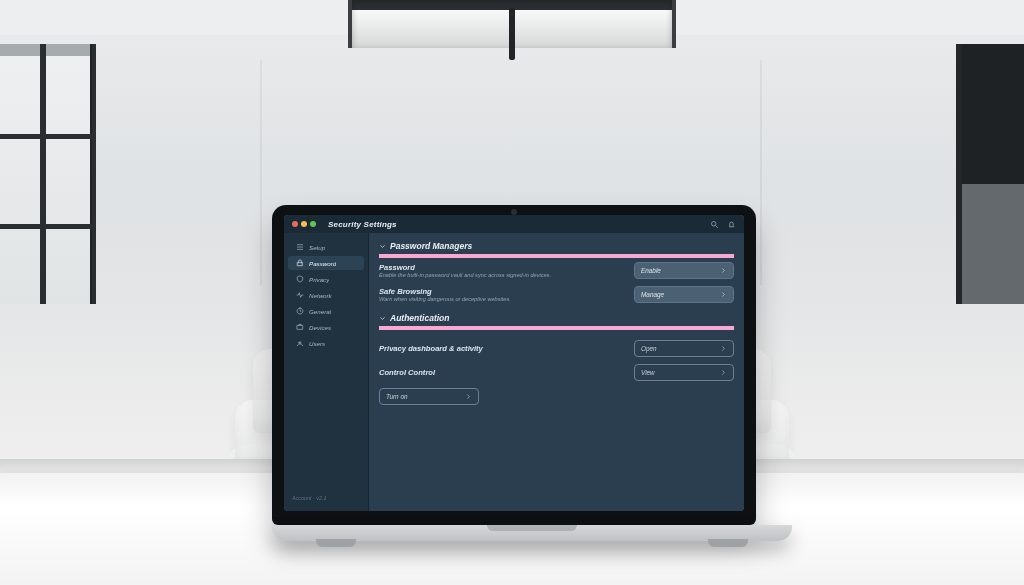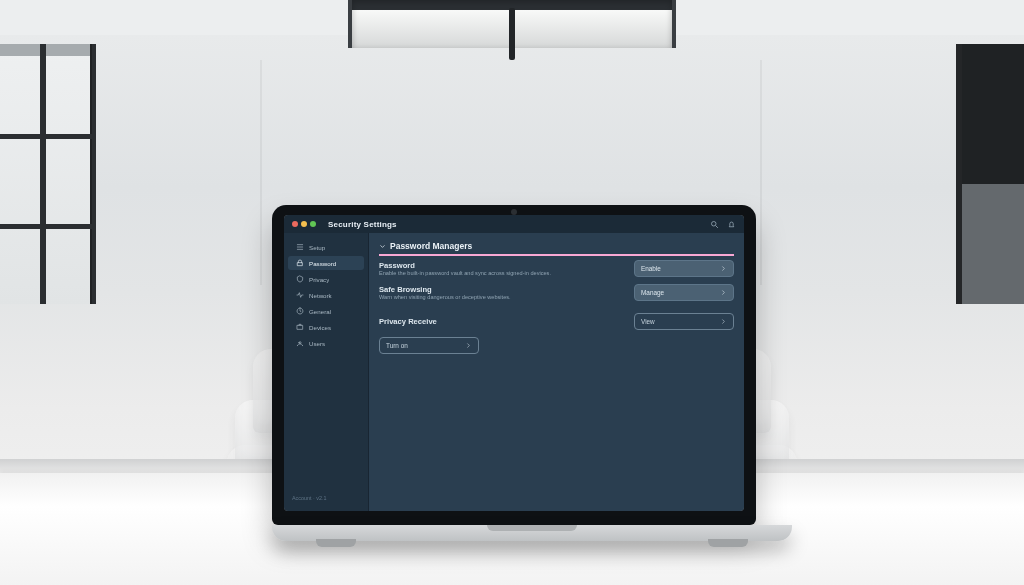--- a/index.html
+++ b/index.html
@@ -50,21 +50,21 @@
   .desk-edge{position:absolute;left:0;right:0;bottom:112px;height:14px;
     background:linear-gradient(#d0d1d2,#e9e9e9);}
   
   .laptop{position:absolute;left:50%;bottom:44px;transform:translateX(-50%);width:480px;}
   .screen-frame{position:relative;margin:0 auto;width:460px;height:296px;
     background:#0e1114;border-radius:14px 14px 6px 6px;padding:10px 12px 14px;
     box-shadow:0 18px 30px rgba(0,0,0,.25);}
   .cam{position:absolute;top:4px;left:50%;transform:translateX(-50%);
     width:6px;height:6px;border-radius:50%;background:#2b2f33;}
   .screen{width:100%;height:100%;border-radius:4px;overflow:hidden;
-    background:#737373;display:flex;flex-direction:column;font-size:7px;color:#cbd6df;}
+    background:#737373;display:flex;flex-direction:column;font-size:7px;color:#cbd6df;font-style:italic;}
   .lap-base{position:relative;margin:0 auto;width:520px;height:16px;
     background:linear-gradient(#d6d8da,#bfc2c4);border-radius:0 0 14px 14px;
     box-shadow:0 10px 18px rgba(0,0,0,.25);}
   .lap-base::before{content:"";position:absolute;top:0;left:50%;transform:translateX(-50%);
     width:90px;height:6px;border-radius:0 0 6px 6px;background:#aeb1b3;}
   .lap-foot{position:absolute;bottom:-6px;width:40px;height:8px;border-radius:0 0 6px 6px;
     background:#9fa2a4;}
   .lap-foot.l{left:44px}.lap-foot.r{right:44px}
 
   
@@ -82,21 +82,21 @@
   .side-item{display:flex;align-items:center;gap:5px;color:#a9b8c3;
     padding:3px 8px;margin:1px 4px;border-radius:3px;cursor:pointer;}
   .side-item.active{background:#2c4255;color:#e8f0f6;}
   .side-item svg{width:8px;height:8px;flex:0 0 8px;stroke:currentColor;fill:none;stroke-width:2;}
   .side-label{font-size:6.2px;white-space:nowrap;overflow:hidden;text-overflow:ellipsis;}
   .side-footer{margin-top:auto;padding:4px 8px;color:#5e7385;font-size:5.4px;}
 
   .main{flex:1;overflow:hidden;background:#2a3e50;padding:6px 10px 8px;}
   .section{margin-bottom:6px;}
   .sec-head{display:flex;align-items:center;gap:4px;color:#eaf1f6;
-    font-size:8.5px;font-weight:700;border-bottom:2px solid #f9a8d4;padding:2px 0 3px;}
+    font-size:8.5px;font-weight:700;border-bottom:4px solid #f9a8d4;padding:2px 0 3px;}
   .sec-head svg{width:7px;height:7px;stroke:#eaf1f6;fill:none;stroke-width:2.4;}
   .row{display:flex;align-items:center;gap:10px;padding:4px 0 2px;}
   .row + .row{border-top:1px dashed rgba(255,255,255,0);}
   .row .txt{flex:1;min-width:0;}
   .row .name{font-size:7.6px;font-weight:600;color:#dde7ee;}
   .row .desc{font-size:5.6px;color:#90a4b3;line-height:1.25;max-width:240px;
     white-space:nowrap;overflow:hidden;text-overflow:ellipsis;}
   .ctrl{flex:0 0 86px;display:flex;align-items:center;justify-content:space-between;
     height:15px;padding:0 6px;border-radius:4px;cursor:pointer;
     background:#4b6173;border:1px solid #5d7589;color:#dbe5ec;font-size:6.4px;}
@@ -236,25 +236,42 @@
                   </div>
                   <div class="ctrl">
                     <span>Manage</span>
                     <svg viewBox="0 0 24 24">
                       <path d="M9 6l6 6-6 6" stroke-linecap="round" stroke-linejoin="round"></path>
                     </svg>
                   </div>
                 </div>
               </div>
               <div class="section">
+                <div class="sec-head">
+                  <svg viewBox="0 0 24 24">
+                    <path d="M6 9l6 6 6-6" stroke-linecap="round" stroke-linejoin="round"></path>
+                  </svg>
+                  <span>Authentication</span>
+                </div>
               </div>
               <div class="section">
                 <div class="row">
                   <div class="txt">
-                    <div class="name">Privacy Receive</div>
+                    <div class="name">Privacy dashboard &amp; activity</div>
+                  </div>
+                  <div class="ctrl outline">
+                    <span>Open</span>
+                    <svg viewBox="0 0 24 24">
+                      <path d="M9 6l6 6-6 6" stroke-linecap="round" stroke-linejoin="round"></path>
+                    </svg>
+                  </div>
+                </div>
+                <div class="row">
+                  <div class="txt">
+                    <div class="name">Control Control</div>
                   </div>
                   <div class="ctrl outline">
                     <span>View</span>
                     <svg viewBox="0 0 24 24">
                       <path d="M9 6l6 6-6 6" stroke-linecap="round" stroke-linejoin="round"></path>
                     </svg>
                   </div>
                 </div>
                 <div class="row">
                   <div class="ctrl outline">

